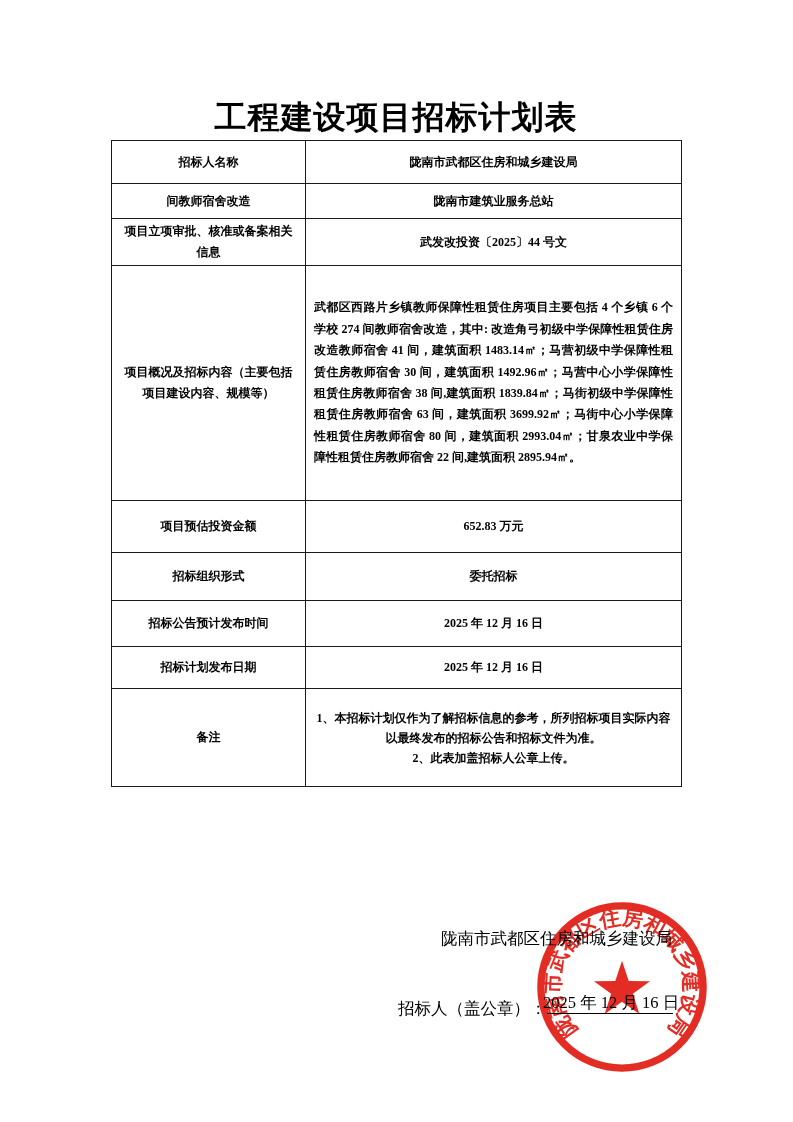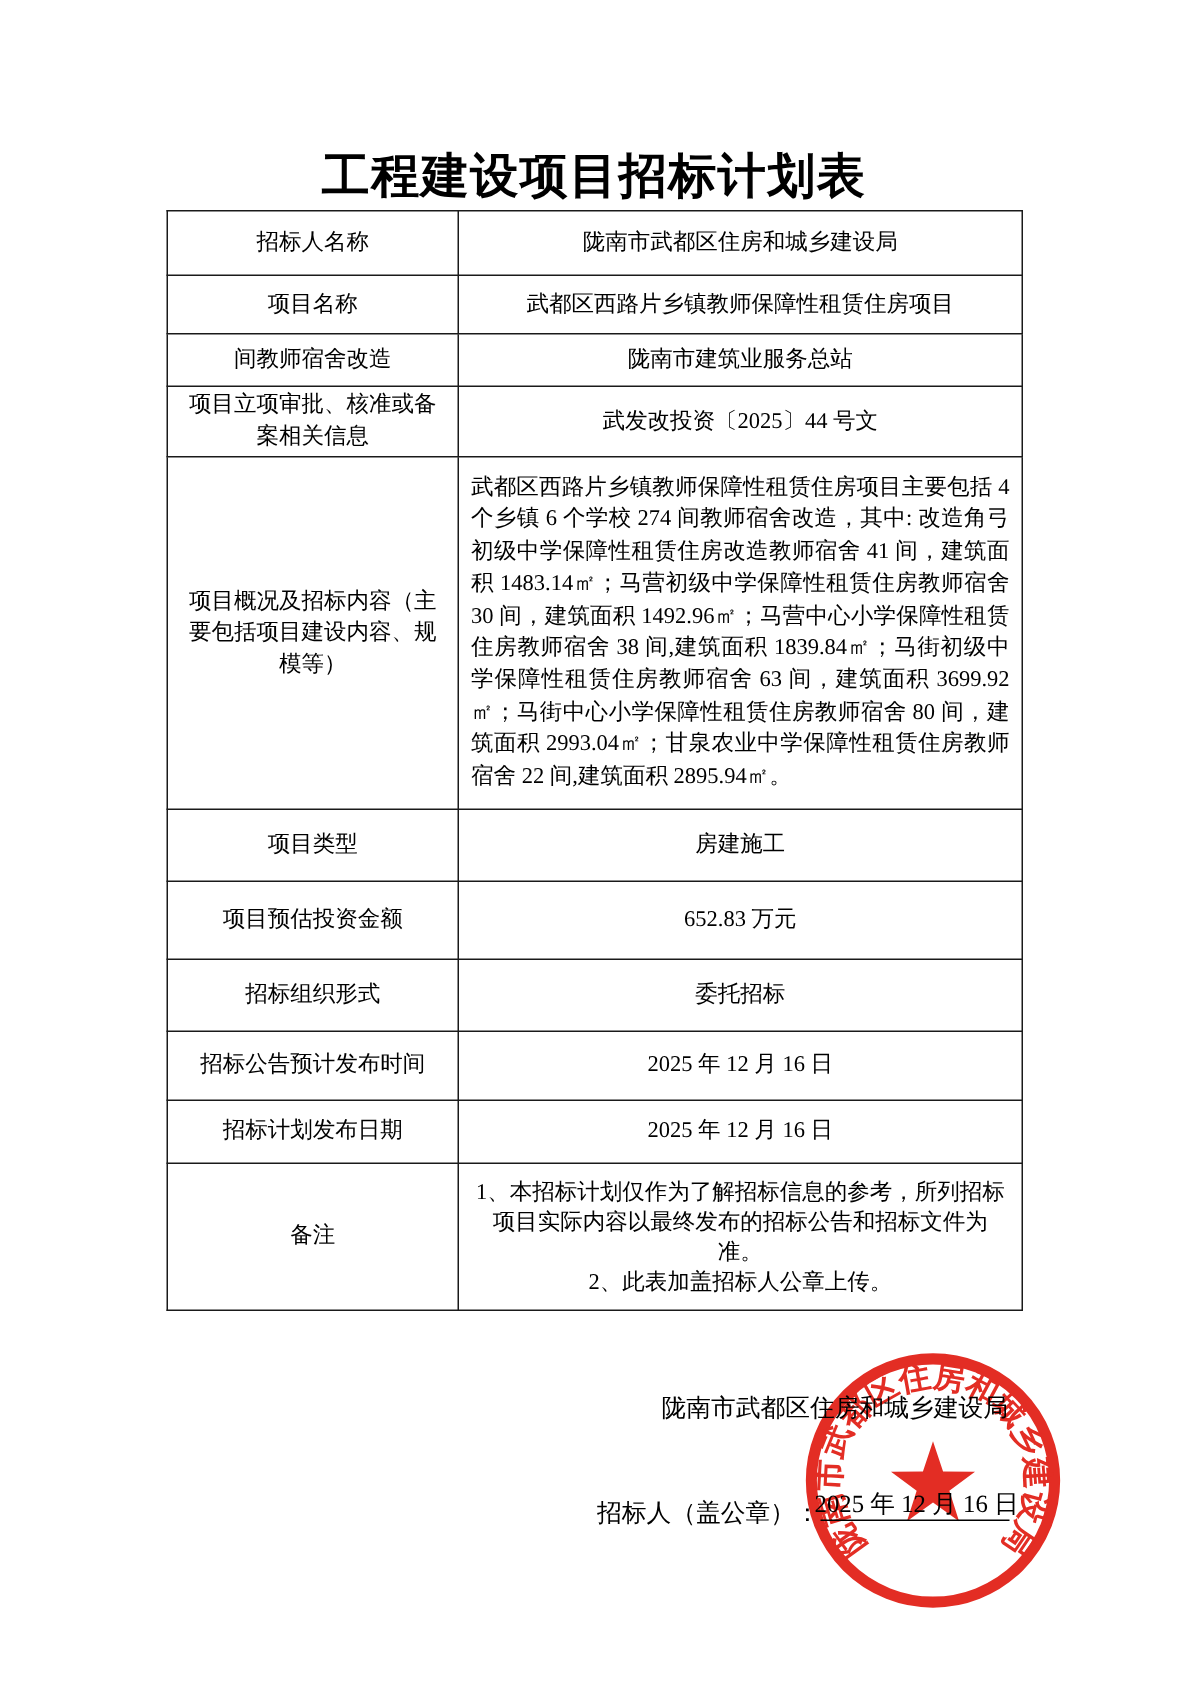--- a/index.html
+++ b/index.html
@@ -25,23 +25,24 @@
 
   table.plan {
     position: absolute;
     left: 111px; top: 140px;
     width: 570px;
     border-collapse: collapse;
     table-layout: fixed;
   }
   table.plan td {
     border: 1.6px solid #1a1a1a;
-    font-size: 15px;
+    font-size: 12px;
     vertical-align: middle;
     overflow: hidden;
+    font-weight: bold;
   }
   td.label {
     width: 194px;
     text-align: center;
     padding: 2px 10px;
     line-height: 21px;
   }
   td.value {
     width: 376px;
     text-align: center;
@@ -114,39 +115,31 @@
 <div class="page">
 
   <div class="doc-title">工程建设项目招标计划表</div>
 
   <table class="plan">
     <tbody>
       <tr class="r0">
         <td class="label">招标人名称</td>
         <td class="value">陇南市武都区住房和城乡建设局</td>
       </tr>
-      <tr class="r1">
-        <td class="label">项目名称</td>
-        <td class="value">武都区西路片乡镇教师保障性租赁住房项目</td>
-      </tr>
       <tr class="r2">
         <td class="label">间教师宿舍改造</td>
         <td class="value">陇南市建筑业服务总站</td>
       </tr>
       <tr class="r3">
         <td class="label">项目立项审批、核准或备案相关信息</td>
         <td class="value">武发改投资〔2025〕44 号文</td>
       </tr>
       <tr class="r4">
         <td class="label">项目概况及招标内容（主要包括项目建设内容、规模等）</td>
         <td class="value">武都区西路片乡镇教师保障性租赁住房项目主要包括 4 个乡镇 6 个学校 274 间教师宿舍改造，其中: 改造角弓初级中学保障性租赁住房改造教师宿舍 41 间，建筑面积 1483.14㎡；马营初级中学保障性租赁住房教师宿舍 30 间，建筑面积 1492.96㎡；马营中心小学保障性租赁住房教师宿舍 38 间,建筑面积 1839.84㎡；马街初级中学保障性租赁住房教师宿舍 63 间，建筑面积 3699.92㎡；马街中心小学保障性租赁住房教师宿舍 80 间，建筑面积 2993.04㎡；甘泉农业中学保障性租赁住房教师宿舍 22 间,建筑面积 2895.94㎡。</td>
-      </tr>
-      <tr class="r5">
-        <td class="label">项目类型</td>
-        <td class="value">房建施工</td>
       </tr>
       <tr class="r6">
         <td class="label">项目预估投资金额</td>
         <td class="value">652.83 万元</td>
       </tr>
       <tr class="r7">
         <td class="label">招标组织形式</td>
         <td class="value">委托招标</td>
       </tr>
       <tr class="r9">

